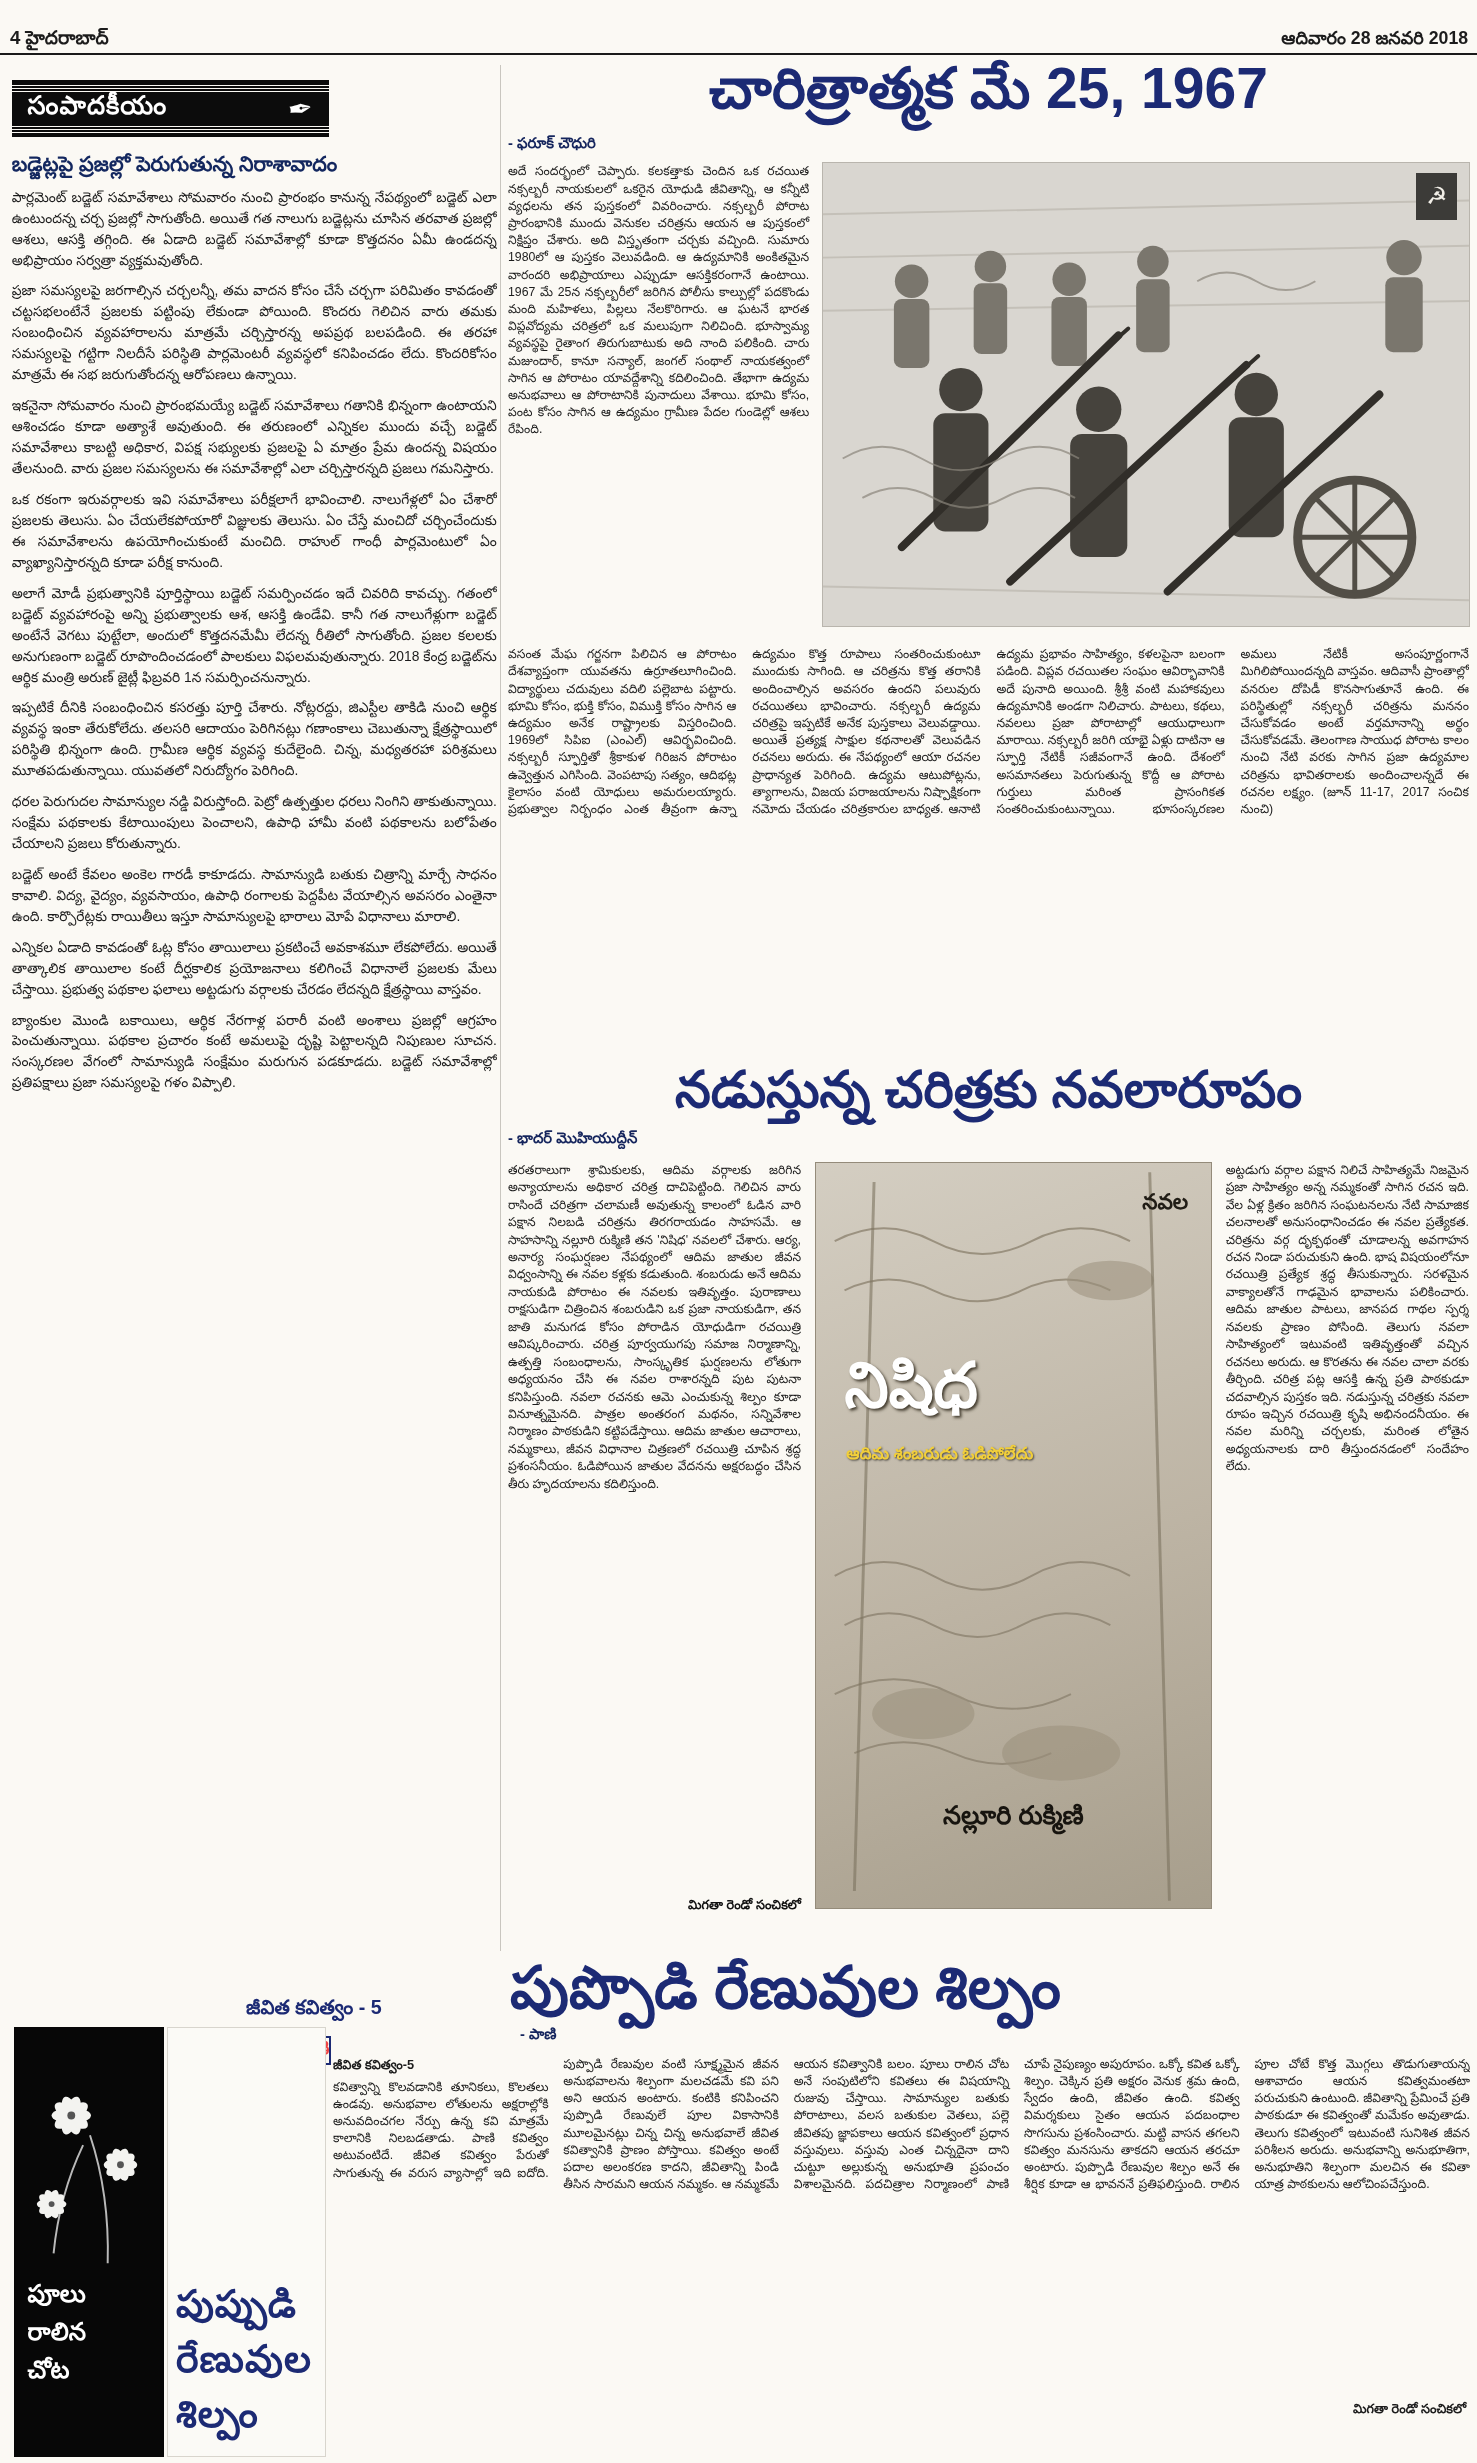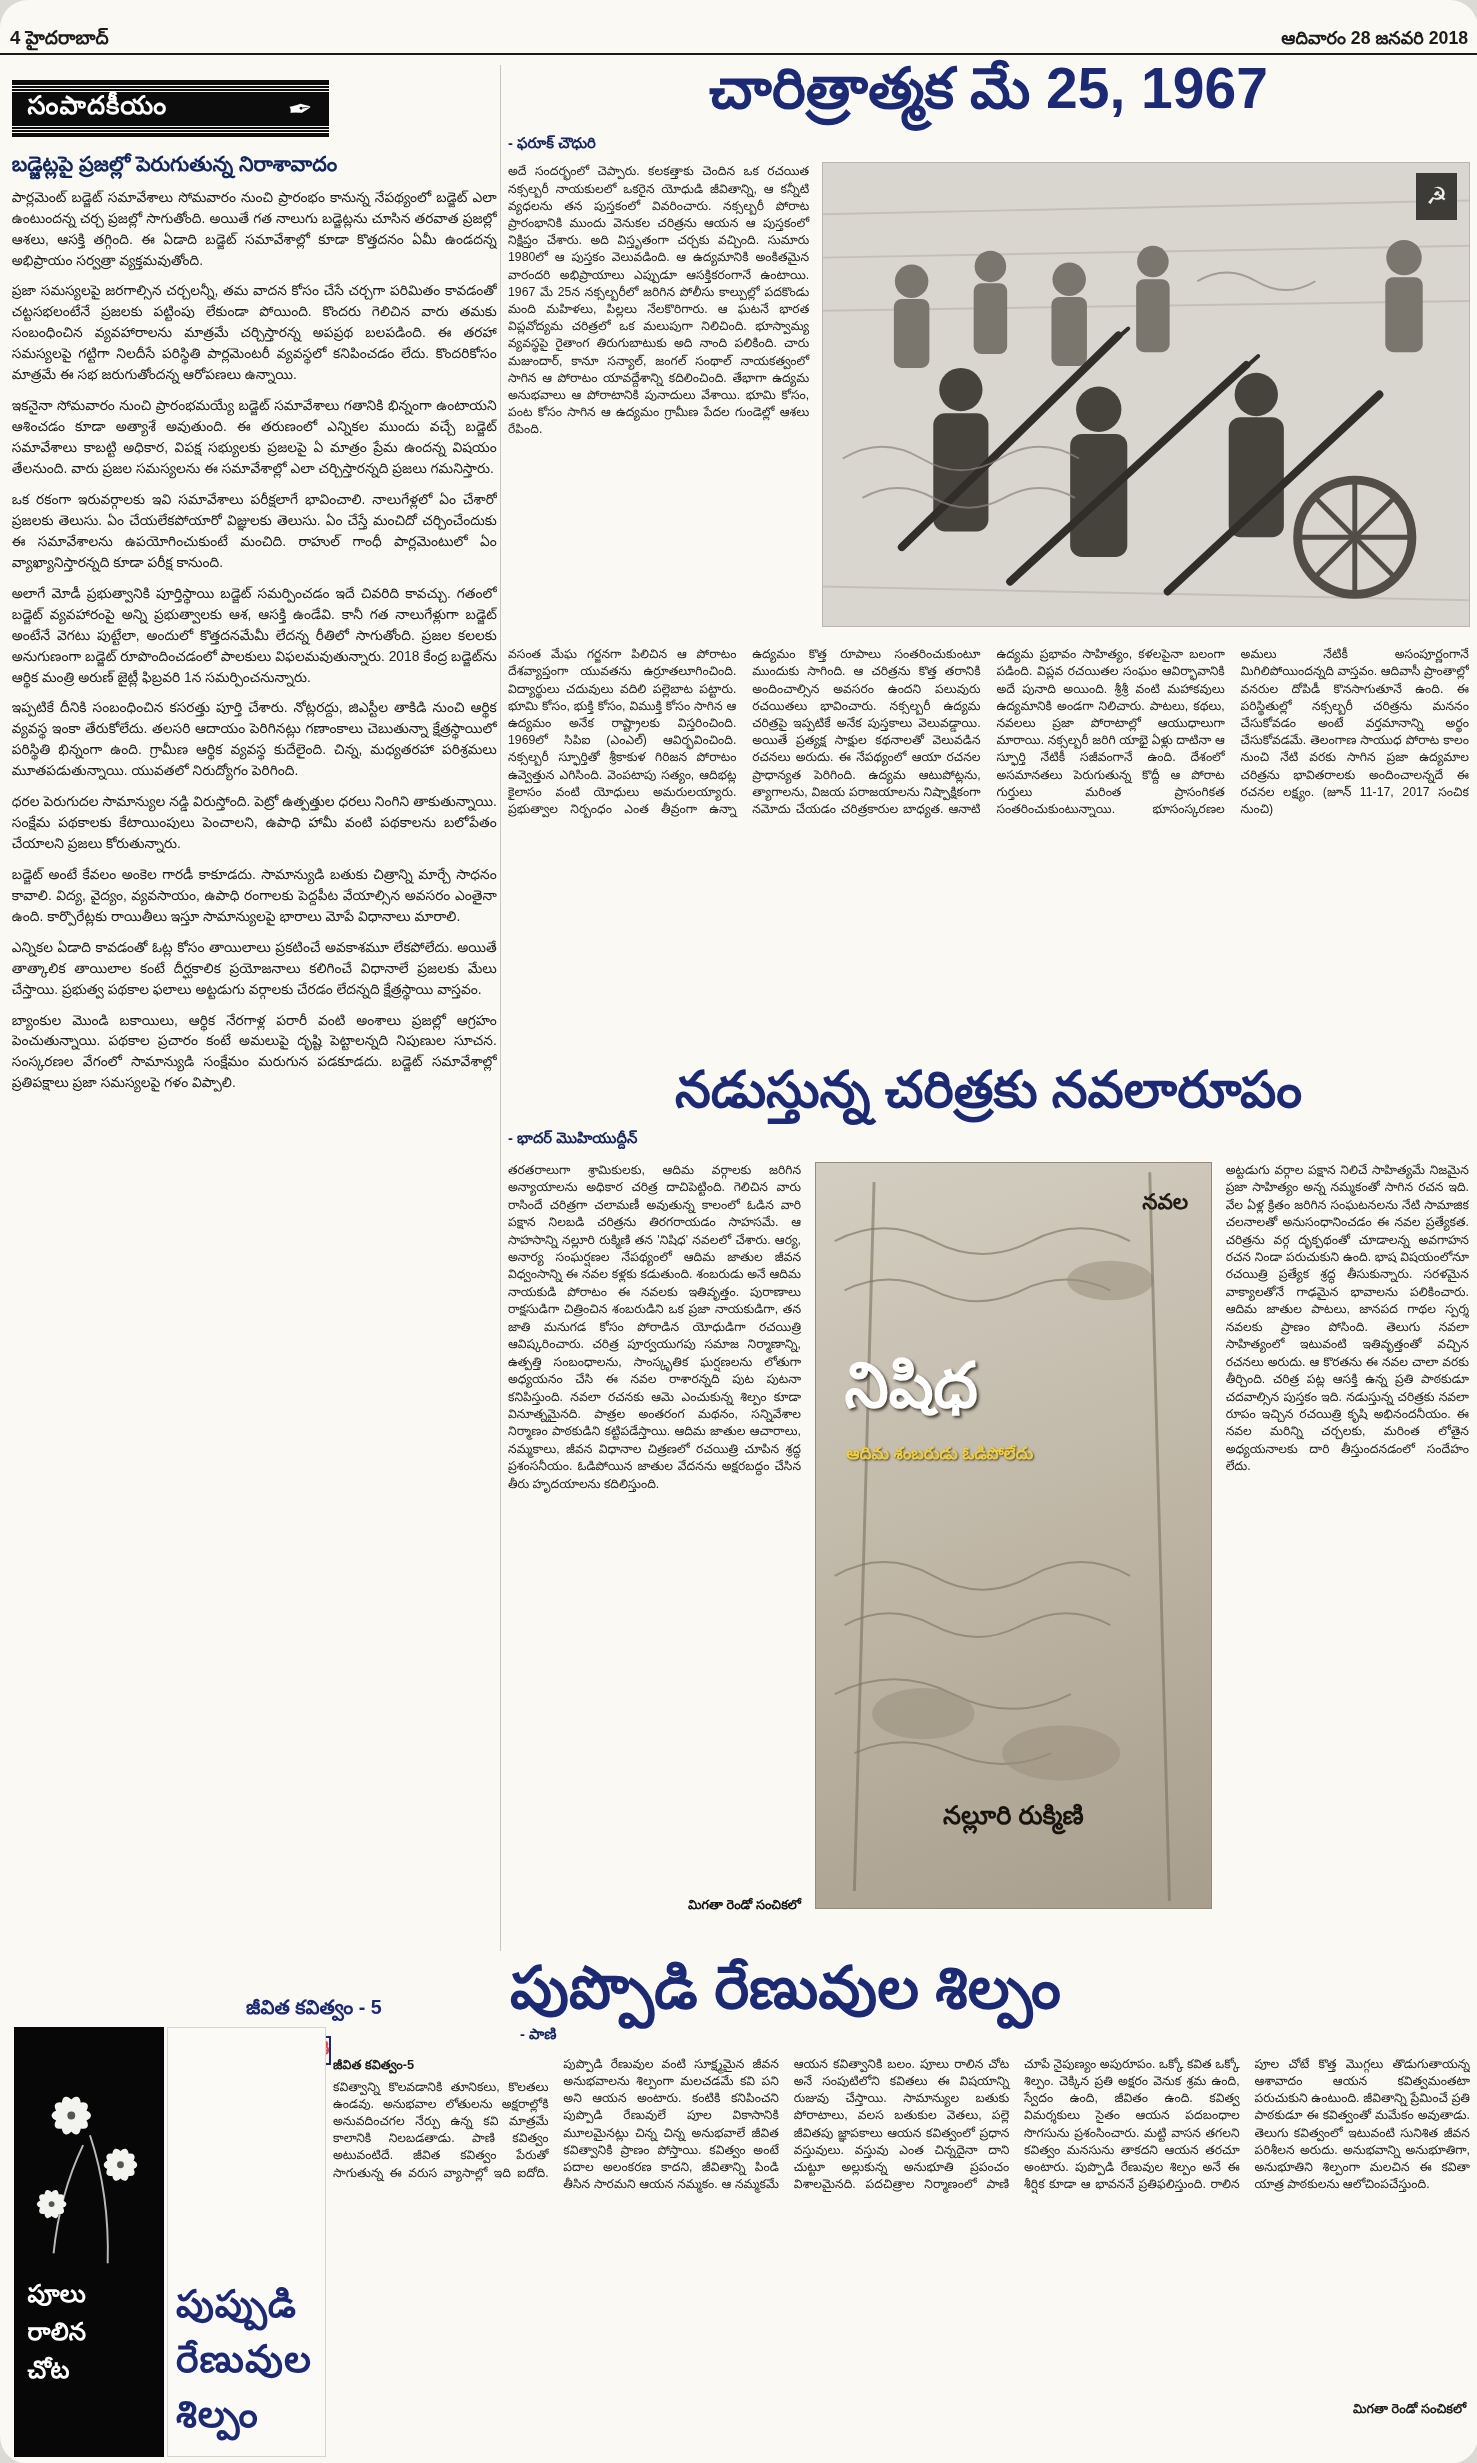--- a/index.html
+++ b/index.html
@@ -1,17 +1,17 @@
 <!DOCTYPE html>
 <html><head>
 <meta charset="utf-8">
 <style>
   html,body{margin:0;padding:0;background:#dcdad4;}
   .page{position:relative;width:1478px;height:2464px;margin:0 auto;background:#fbf9f4;
-        font-family:"Liberation Sans","DejaVu Sans",sans-serif;color:#1c1c1c;overflow:hidden;border-radius:28px;}
+        font-family:"Liberation Sans","DejaVu Sans",sans-serif;color:#1c1c1c;overflow:hidden;}
 
   
   .topbar{position:absolute;left:0;top:19.7px;width:100%;height:35px;border-bottom:2px solid #1a1a1a;
           display:flex;justify-content:space-between;align-items:flex-end;padding:0 9.9px;box-sizing:border-box;}
   .topbar .tb-left{font-weight:bold;font-size:18.7px;}
   .topbar .tb-right{font-weight:bold;font-size:17.7px;}
 
   .v-divider{position:absolute;left:500px;top:65px;width:1px;height:1886px;background:#c9c6bf;}
 
   

